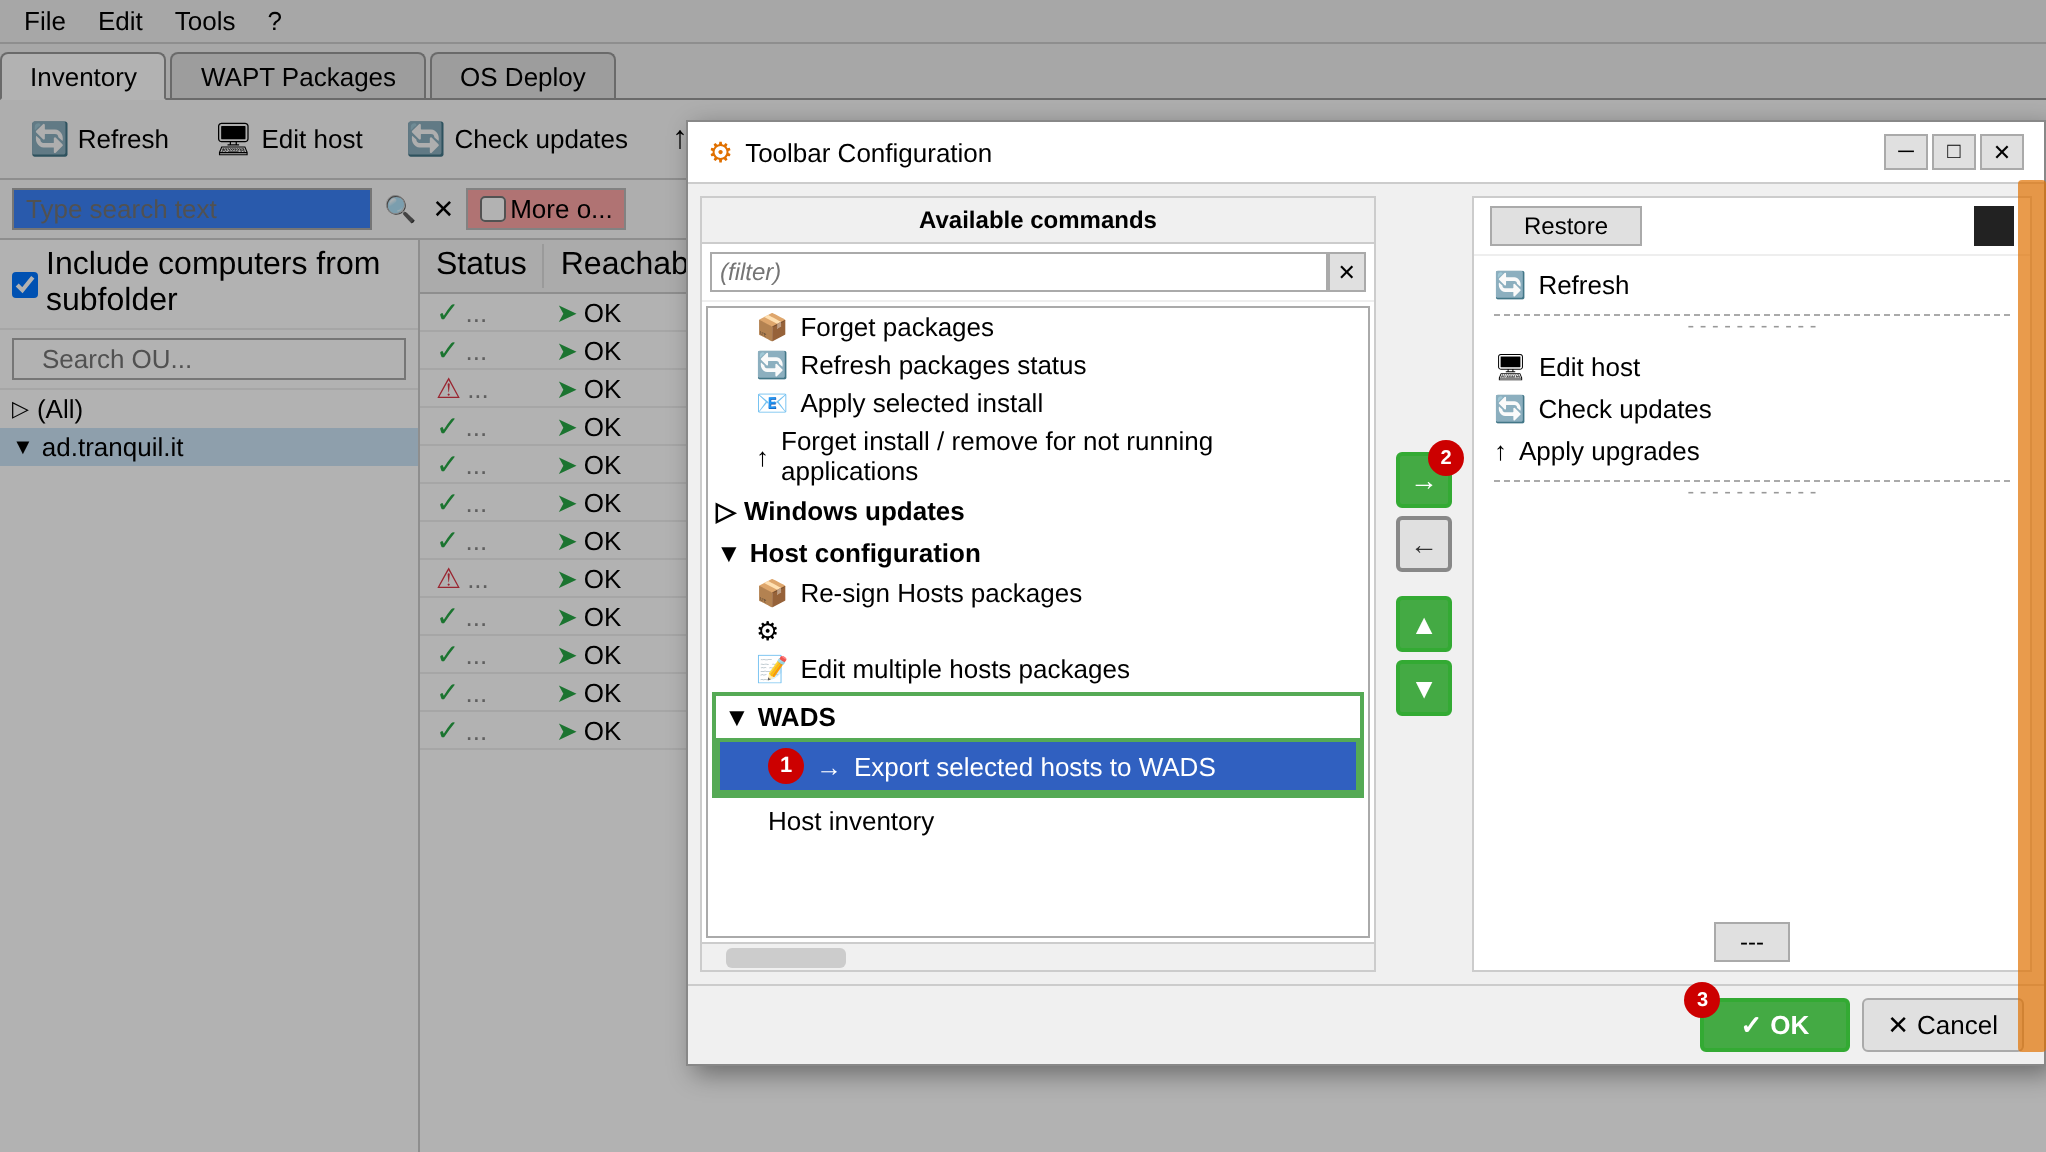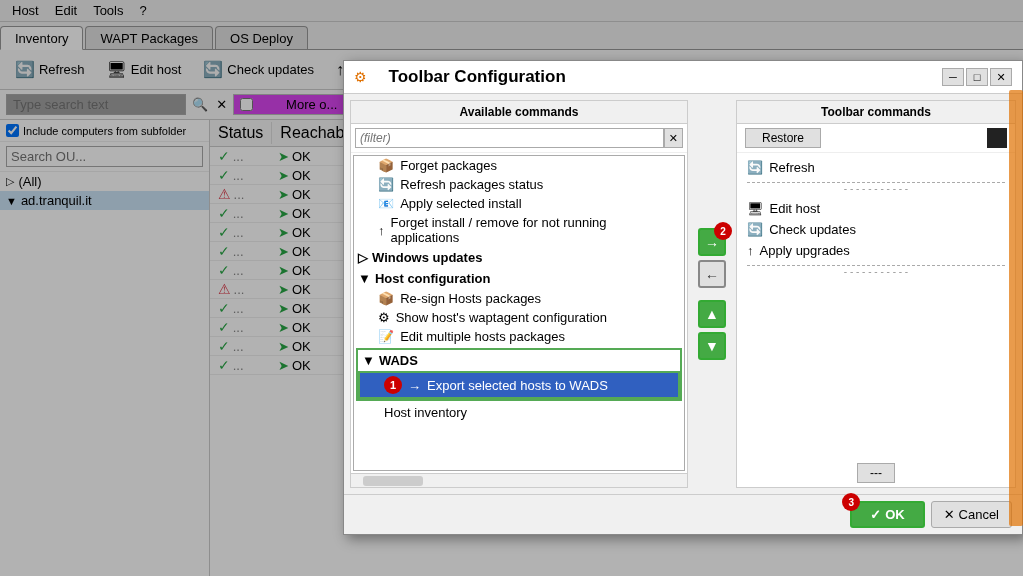--- a/index.html
+++ b/index.html
@@ -14,23 +14,23 @@
     .tab { padding: 4px 14px; border: 1px solid #999; border-bottom: none; background: #e1e1e1; margin-right: 2px; margin-top: 4px; cursor: pointer; border-radius: 4px 4px 0 0; }
     .tab.active { background: #fff; border-bottom: 1px solid #fff; margin-bottom: -1px; }
 
     
     .toolbar { display: flex; align-items: center; background: #f9f9f9; padding: 4px 6px; border-bottom: 1px solid #ccc; height: 40px; gap: 4px; }
     .toolbar-btn { display: flex; align-items: center; gap: 4px; padding: 3px 8px; border: 1px solid transparent; cursor: pointer; border-radius: 3px; background: transparent; }
     .toolbar-icon { font-size: 16px; }
 
     
     .search-bar { display: flex; align-items: center; background: #f9f9f9; padding: 3px 6px; border-bottom: 1px solid #ccc; height: 30px; gap: 4px; }
-    .search-input { border: 1px solid #aaa; padding: 2px 6px; width: 180px; background: #a3a3a3; }
+    .search-input { border: 1px solid #aaa; padding: 2px 6px; width: 180px; background: #3b82f6; }
     .search-btn { border: none; background: transparent; cursor: pointer; padding: 2px; }
-    .more-btn { display: flex; align-items: center; border: 1px solid #bbb; background: #d946ef; padding: 2px 6px; cursor: pointer; gap: 31px; }
+    .more-btn { display: flex; align-items: center; border: 1px solid #bbb; background: #fca5a5; padding: 2px 6px; cursor: pointer; }
 
     
     .main-layout { display: flex; height: calc(576px - 22px - 28px - 40px - 30px); }
 
     
     .sidebar { width: 210px; border-right: 1px solid #ccc; background: #fff; display: flex; flex-direction: column; }
     .sidebar-checkbox { padding: 4px 6px; border-bottom: 1px solid #eee; display: flex; align-items: center; gap: 4px; font-size: 12px; }
     .sidebar-search { padding: 4px 6px; border-bottom: 1px solid #eee; }
     .sidebar-search input { width: 100%; border: 1px solid #aaa; padding: 2px 4px; }
     .tree-item { display: flex; align-items: center; padding: 2px 6px; gap: 4px; cursor: pointer; }
@@ -47,21 +47,21 @@
     .status-err { color: #dc3545; font-size: 14px; }
     .green-arrow { color: #28a745; }
 
     
     .dialog-overlay { position: absolute; top: 0; left: 0; width: 100%; height: 100%; background: rgba(0,0,0,0.3); display: flex; align-items: flex-start; justify-content: flex-end; padding-top: 60px; padding-right: 0; z-index: 100; }
 
     
     .dialog { width: 680px; background: #f0f0f0; border: 1px solid #888; box-shadow: 4px 4px 12px rgba(0,0,0,0.4); display: flex; flex-direction: column; }
     .dialog-titlebar { display: flex; align-items: center; background: #fff; padding: 6px 10px; border-bottom: 1px solid #ccc; gap: 6px; }
     .dialog-title-icon { font-size: 14px; color: #e07000; }
-    .dialog-title-text { flex: 1; font-size: 17px; font-weight: 700; margin-left: 16px; }
+    .dialog-title-text { flex: 1; font-size: 13px; font-weight: 400; }
     .dialog-win-btns { display: flex; gap: 2px; }
     .dialog-win-btn { width: 22px; height: 18px; border: 1px solid #aaa; background: #e0e0e0; cursor: pointer; display: flex; align-items: center; justify-content: center; font-size: 11px; }
 
     .dialog-body { display: flex; padding: 6px; gap: 6px; height: 400px; }
 
     
     .avail-panel { flex: 1; display: flex; flex-direction: column; background: #fff; border: 1px solid #ccc; }
     .avail-header { background: #f0f0f0; padding: 4px 8px; font-weight: bold; border-bottom: 1px solid #ccc; text-align: center; font-size: 12px; }
     .avail-filter { display: flex; padding: 4px; border-bottom: 1px solid #eee; gap: 0; }
     .avail-filter input { flex: 1; border: 1px solid #aaa; padding: 2px 4px; font-size: 12px; }
@@ -98,21 +98,21 @@
     .dialog-footer { display: flex; justify-content: flex-end; padding: 6px 10px; gap: 6px; border-top: 1px solid #ccc; background: #f0f0f0; }
     .ok-btn { display: flex; align-items: center; gap: 4px; padding: 4px 18px; background: #4a4; color: #fff; border: 2px solid #3a3; cursor: pointer; border-radius: 3px; font-size: 13px; font-weight: bold; }
     .cancel-btn { display: flex; align-items: center; gap: 4px; padding: 4px 12px; background: #e0e0e0; border: 1px solid #aaa; cursor: pointer; border-radius: 3px; font-size: 13px; }
 
     .num-badge { background: #cc0000; color: #fff; border-radius: 50%; width: 18px; height: 18px; font-size: 11px; display: inline-flex; align-items: center; justify-content: center; font-weight: bold; }
   </style>
 </head>
 <body>
 
 <div class="menu-bar">
-  <span class="menu-item">Host</span>
+  <span class="menu-item">File</span>
   <span class="menu-item">Edit</span>
   <span class="menu-item">Tools</span>
   <span class="menu-item">?</span>
 </div>
 
 <div class="tab-bar">
   <div class="tab active">Inventory</div>
   <div class="tab">WAPT Packages</div>
   <div class="tab">OS Deploy</div>
 </div>
@@ -144,24 +144,24 @@
     <input type="checkbox" style="margin-right: 2px;">
     <span>More o...</span>
   </div>
 </div>
 
 <div class="main-layout">
 
   <div class="sidebar">
     <div class="sidebar-checkbox">
       <input type="checkbox" checked="" style="">
-      <span style="font-size:11px;">Include computers from  subfolder</span>
+      <span style="font-size:16px;">Include computers from  subfolder</span>
     </div>
     <div class="sidebar-search">
-      <input class="sidebar-search" type="text" style="width: 100%; border: 1px solid rgb(170, 170, 170); padding: 2px 4px;" placeholder="Search OU...">
+      <input class="sidebar-search" type="text" style="width: 100%; border: 1px solid rgb(170, 170, 170); padding: 2px 14px;" placeholder="Search OU...">
     </div>
     <div class="tree-item">
       <span style="font-size:11px;">▷</span>
       <span>(All)</span>
     </div>
     <div class="tree-item selected">
       <span style="font-size:11px;">▼</span>
       <span>ad.tranquil.it</span>
     </div>
   </div>
@@ -341,21 +341,20 @@
           <div class="avail-group">
             <span>▼</span>
             <span>Host configuration</span>
           </div>
           <div class="avail-subitem">
             <span>📦</span>
             <span>Re-sign Hosts packages</span>
           </div>
           <div class="avail-subitem">
             <span>⚙</span>
-            <span>Show host's waptagent configuration</span>
           </div>
           <div class="avail-subitem">
             <span>📝</span>
             <span>Edit multiple hosts packages</span>
           </div>
 
           <div style="border:2px solid #5a5;margin:2px;">
             <div class="wads-group">
               <span>▼</span>
               <span>WADS</span>
@@ -382,21 +381,20 @@
         <div style="position:relative;display:inline-block;">
           <button class="arrow-btn right-add" style="border:2px solid #3a3;">→</button>
           <span class="num-badge" style="position:absolute;top:-6px;right:-6px;font-size:10px;">2</span>
         </div>
         <button class="arrow-btn left-remove">←</button>
         <button class="arrow-btn up" style="background:#4a4;color:#fff;border-color:#3a3;margin-top:8px;">▲</button>
         <button class="arrow-btn down" style="background:#4a4;color:#fff;border-color:#3a3;">▼</button>
       </div>
 
       <div class="toolbar-panel">
-        <div class="toolbar-header">Toolbar commands</div>
         <div class="toolbar-restore">
           <button class="restore-btn">Restore</button>
           <div class="toolbar-dark-box" style="margin-left:auto;"></div>
         </div>
         <div class="toolbar-list">
           <div class="toolbar-cmd">
             <span>🔄</span>
             <span>Refresh</span>
           </div>
           <div class="toolbar-sep">- - - - - - - - - - -</div>

